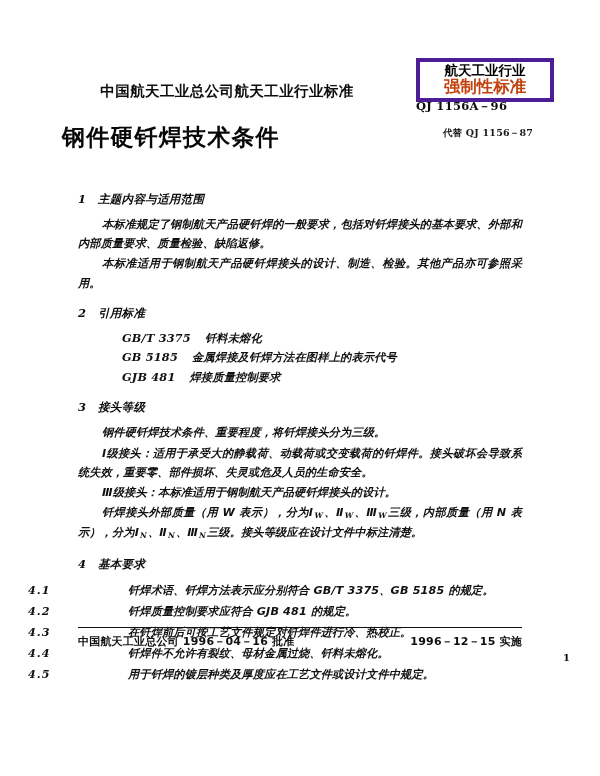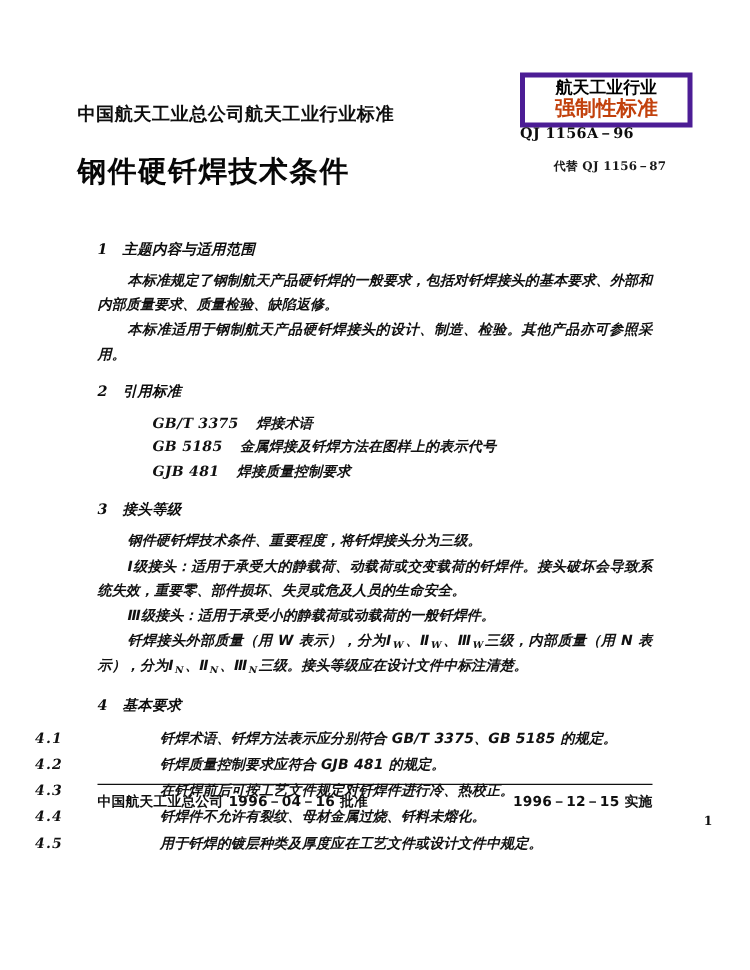--- a/index.html
+++ b/index.html
@@ -30,21 +30,21 @@
     left: 0;
     top: 70px;
     width: 600px;
     height: 80px;
   }
   .org-line {
     position: absolute;
     left: 62px;
     top: 12px;
     width: 330px;
-    text-align: left;
+    text-align: center;
     font-family: "DejaVu Sans", "Liberation Sans", sans-serif;
     font-weight: bold;
     font-size: 14.5px;
     letter-spacing: 0.4px;
     color: #0e0e0e;
   }
   .doc-title {
     position: absolute;
     left: 62px;
     top: 52px;
@@ -266,35 +266,35 @@
     <div class="sec-head">
       <span class="num">1</span><span>主题内容与适用范围</span>
     </div>
     <p class="para">本标准规定了钢制航天产品硬钎焊的一般要求，包括对钎焊接头的基本要求、外部和内部质量要求、质量检验、缺陷返修。</p>
     <p class="para">本标准适用于钢制航天产品硬钎焊接头的设计、制造、检验。其他产品亦可参照采用。</p>
 
     <div class="sec-head">
       <span class="num">2</span><span>引用标准</span>
     </div>
     <div class="ref-item">
-      <span>GB/T 3375</span><span class="ref-name">焊接术语</span>
+      <span>GB/T 3375</span><span class="ref-name">钎料未熔化</span>
     </div>
     <div class="ref-item">
       <span>GB 5185</span><span class="ref-name">金属焊接及钎焊方法在图样上的表示代号</span>
     </div>
     <div class="ref-item">
       <span>GJB 481</span><span class="ref-name">焊接质量控制要求</span>
     </div>
 
     <div class="sec-head">
       <span class="num">3</span><span>接头等级</span>
     </div>
     <p class="para">钢件硬钎焊技术条件、重要程度，将钎焊接头分为三级。</p>
     <p class="para">Ⅰ级接头：适用于承受大的静载荷、动载荷或交变载荷的钎焊件。接头破坏会导致系统失效，重要零、部件损坏、失灵或危及人员的生命安全。</p>
-    <p class="para">Ⅲ级接头：适用于承受小的静载荷或动载荷的一般钎焊件。</p>
+    <p class="para">Ⅲ级接头：本标准适用于钢制航天产品硬钎焊接头的设计。</p>
     <p class="para"><span>钎焊接头外部质量（用 W 表示），分为Ⅰ</span><sub class="g">W</sub><span>、Ⅱ</span><sub class="g">W</sub><span>、Ⅲ</span><sub class="g">W</sub><span>三级，内部质量（用 N 表示），分为Ⅰ</span><sub class="g">N</sub><span>、Ⅱ</span><sub class="g">N</sub><span>、Ⅲ</span><sub class="g">N</sub><span>三级。接头等级应在设计文件中标注清楚。</span></p>
 
     <div class="sec-head">
       <span class="num">4</span><span>基本要求</span>
     </div>
     <p class="clause"><span class="cnum">4.1</span><span>钎焊术语、钎焊方法表示应分别符合 GB/T 3375、GB 5185 的规定。</span></p>
     <p class="clause"><span class="cnum">4.2</span><span>钎焊质量控制要求应符合 GJB 481 的规定。</span></p>
     <p class="clause"><span class="cnum">4.3</span><span>在钎焊前后可按工艺文件规定对钎焊件进行冷、热校正。</span></p>
     <p class="clause"><span class="cnum">4.4</span><span>钎焊件不允许有裂纹、母材金属过烧、钎料未熔化。</span></p>
     <p class="clause"><span class="cnum">4.5</span><span>用于钎焊的镀层种类及厚度应在工艺文件或设计文件中规定。</span></p>

